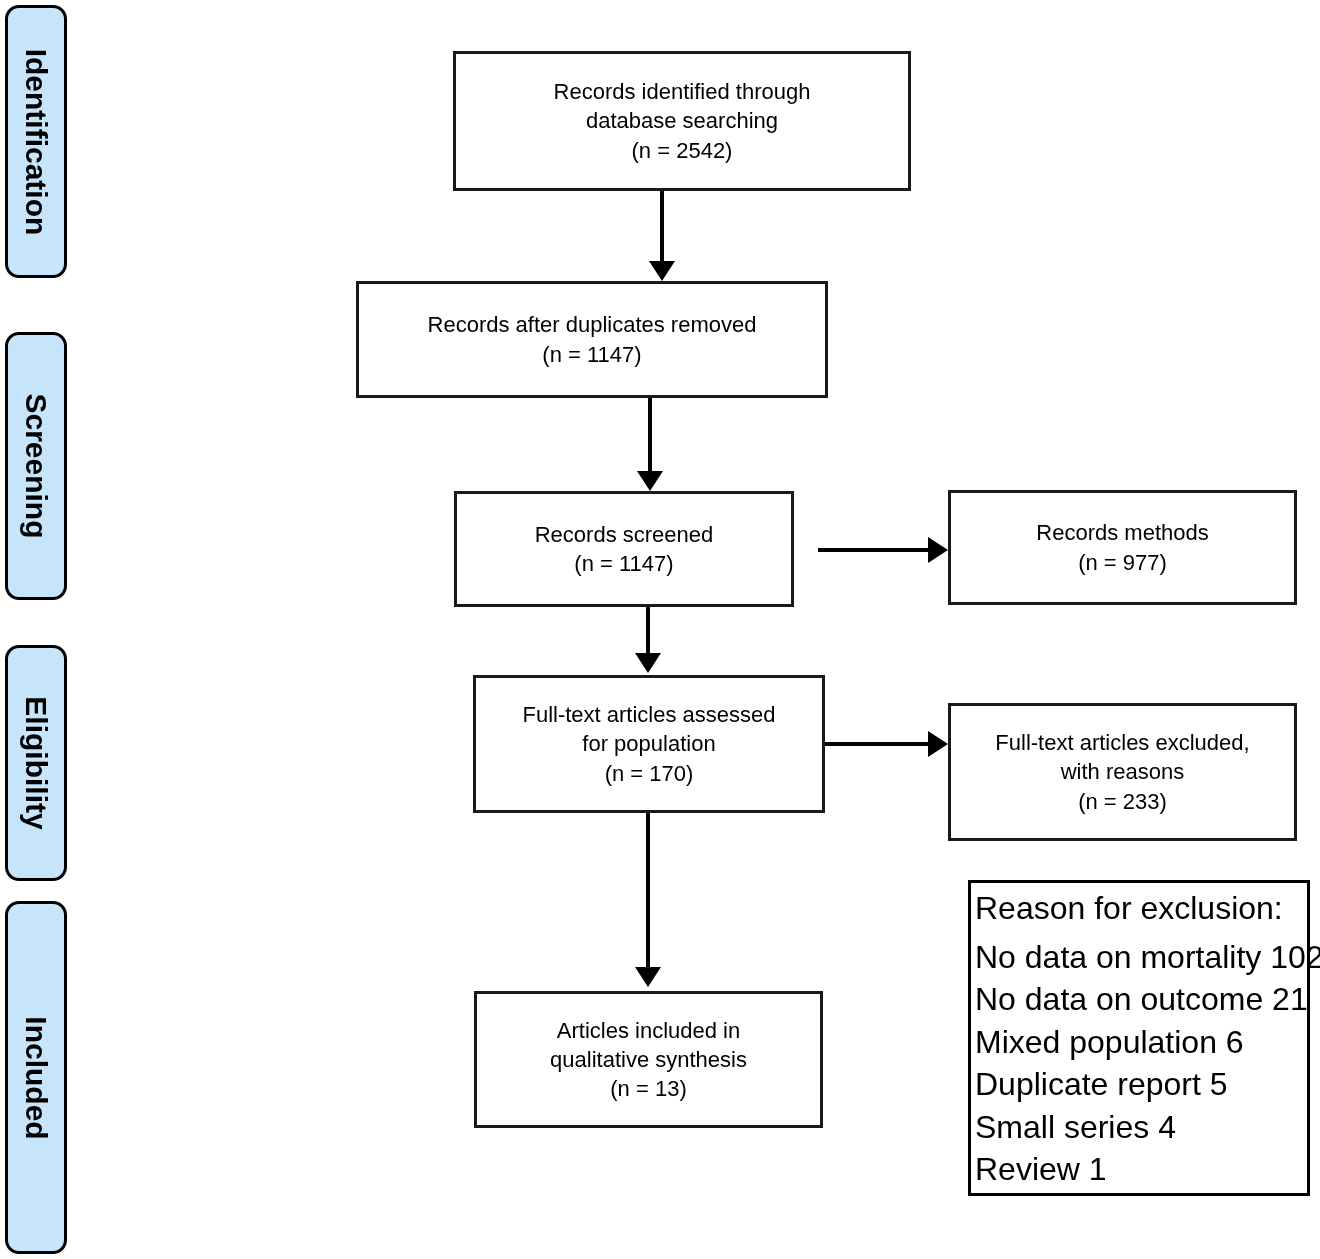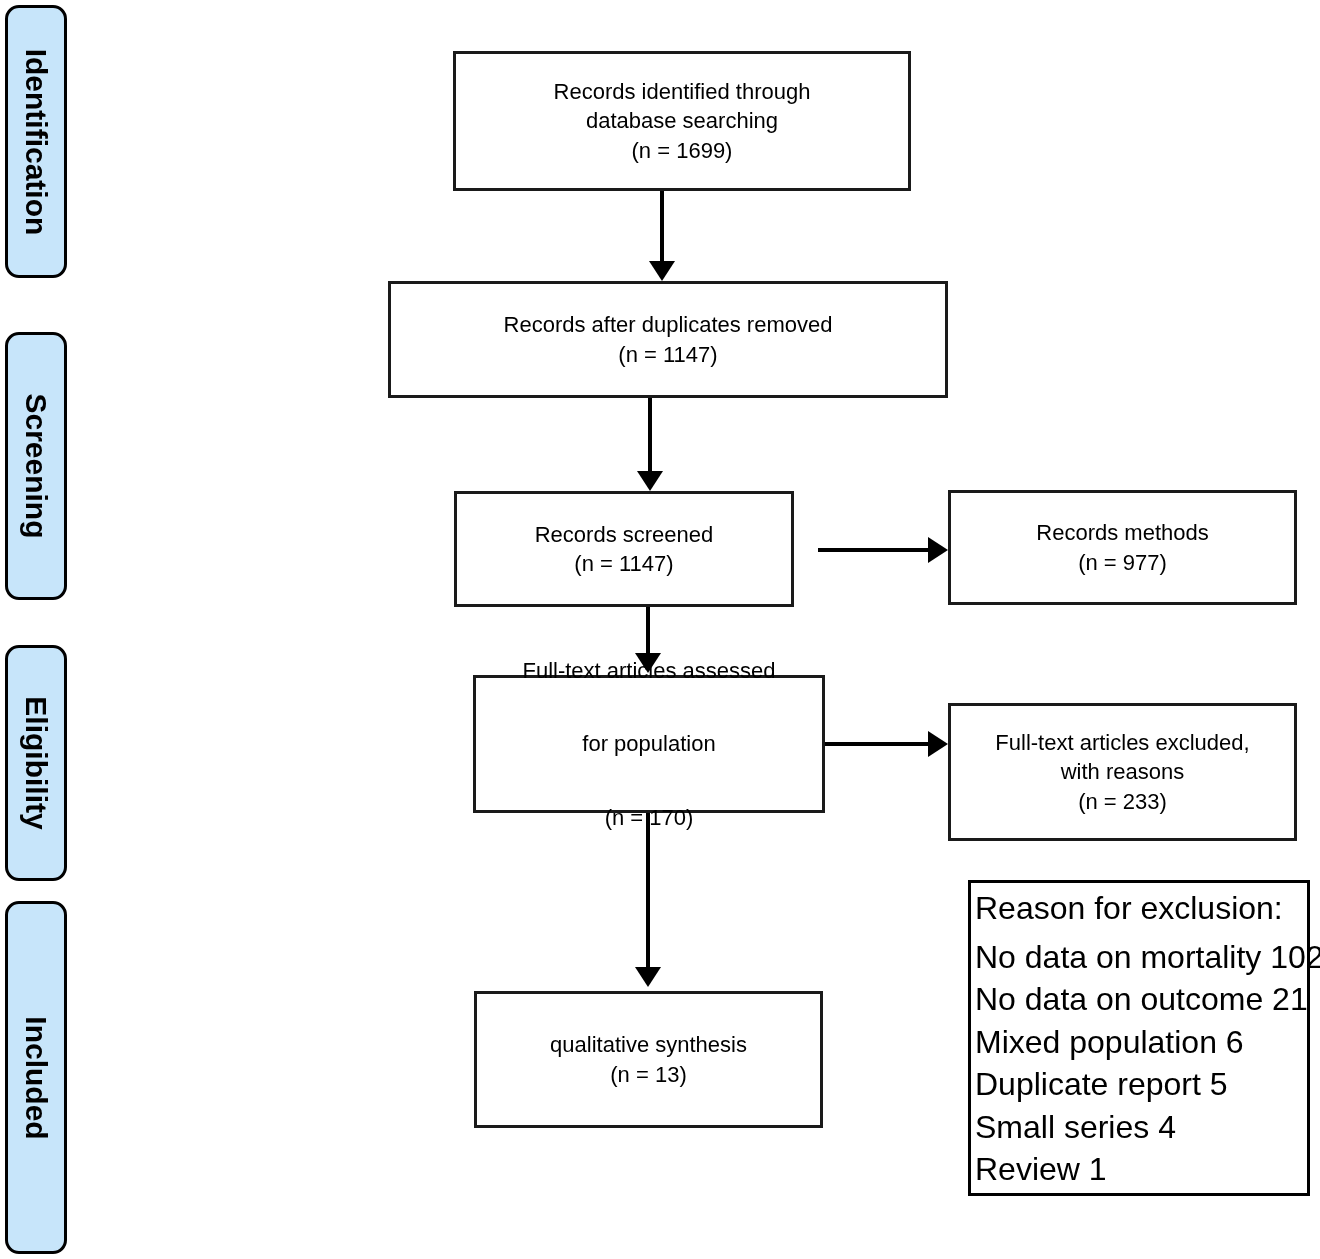--- a/index.html
+++ b/index.html
@@ -121,27 +121,27 @@
     <span class="phase-text">Eligibility</span>
   </div>
 
   <div class="phase" style="left:5px; top:901px; width:62px; height:353px;">
     <span class="phase-text">Included</span>
   </div>
 
   <div class="node" style="left:453px; top:51px; width:458px; height:140px;">
     <span class="line">Records identified through</span>
     <span class="line">database searching</span>
-    <span class="line">(n = 1699)</span>
+    <span class="line">(n = 2542)</span>
   </div>
 
   <div class="vline" style="left:660px; top:191px; height:72px;"></div>
   <div class="arrow-down" style="left:649px; top:261px;"></div>
 
-  <div class="node" style="left:388px; top:281px; width:560px; height:117px;">
+  <div class="node" style="left:356px; top:281px; width:472px; height:117px;">
     <span class="line">Records after duplicates removed</span>
     <span class="line">(n = 1147)</span>
   </div>
 
   <div class="vline" style="left:648px; top:398px; height:75px;"></div>
   <div class="arrow-down" style="left:637px; top:471px;"></div>
 
   <div class="node" style="left:454px; top:491px; width:340px; height:116px;">
     <span class="line">Records screened</span>
     <span class="line">(n = 1147)</span>
@@ -151,39 +151,40 @@
   <div class="arrow-right" style="left:928px; top:537px;"></div>
 
   <div class="node" style="left:948px; top:490px; width:349px; height:115px;">
     <span class="line">Records methods</span>
     <span class="line">(n = 977)</span>
   </div>
 
   <div class="vline" style="left:646px; top:607px; height:48px;"></div>
   <div class="arrow-down" style="left:635px; top:653px;"></div>
 
-  <div class="node" style="left:473px; top:675px; width:352px; height:138px;gap:44px;">
+  <div class="node" style="left:473px; top:675px; width:352px; height:138px;">
     <span class="line">Full-text articles assessed</span>
     <span class="line">for population</span>
     <span class="line">(n = 170)</span>
   </div>
 
   <div class="hline" style="left:825px; top:742px; width:105px;"></div>
   <div class="arrow-right" style="left:928px; top:731px;"></div>
 
   <div class="node" style="left:948px; top:675px; width:349px; height:138px;margin-top:28px;">
     <span class="line">Full-text articles excluded,</span>
     <span class="line">with reasons</span>
     <span class="line">(n = 233)</span>
   </div>
 
   <div class="vline" style="left:646px; top:813px; height:156px;"></div>
   <div class="arrow-down" style="left:635px; top:967px;"></div>
 
   <div class="node" style="left:474px; top:991px; width:349px; height:137px;">
+    <span class="line">Articles included in</span>
     <span class="line">qualitative synthesis</span>
     <span class="line">(n = 13)</span>
   </div>
 
   <div class="reasonbox" style="left:968px; top:880px; width:342px; height:316px;">
     <span class="line">Reason for exclusion:</span>
     <span class="gap"></span>
     <span class="line">No data on mortality 102</span>
     <span class="line">No data on outcome 21</span>
     <span class="line">Mixed population 6</span>

